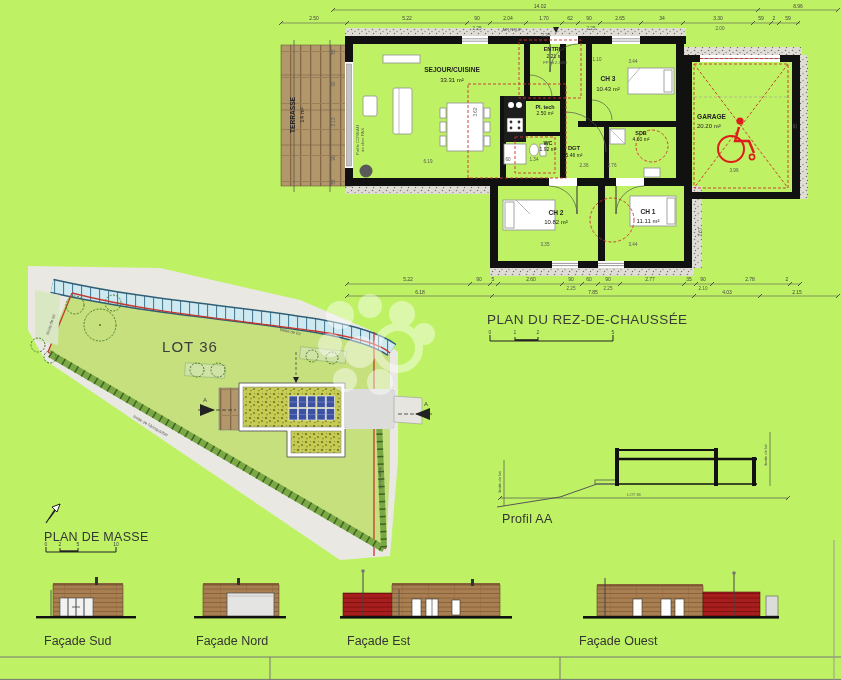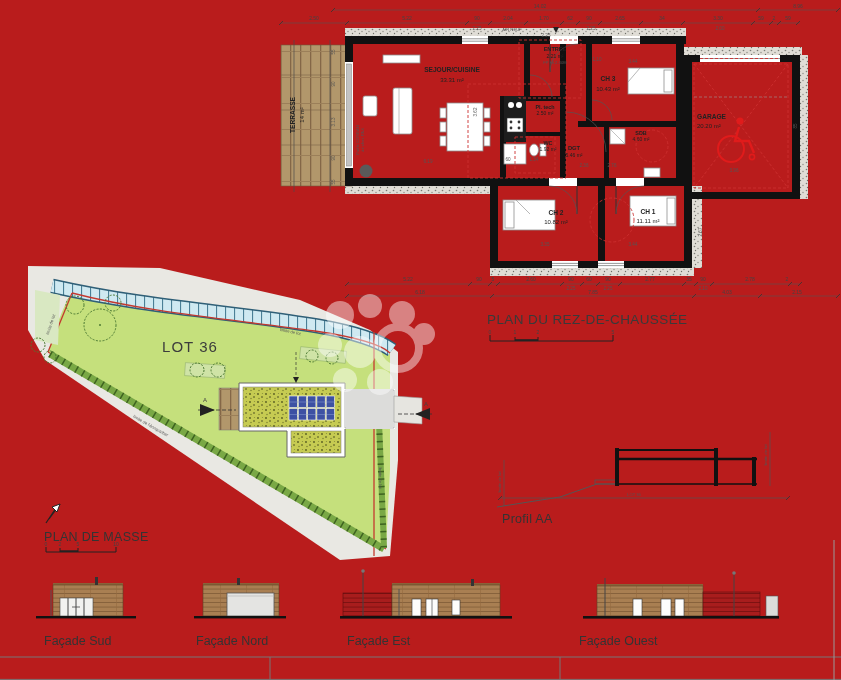--- a/index.html
+++ b/index.html
@@ -1,16 +1,16 @@
 <!DOCTYPE html>
 <html><head>
 <meta charset="utf-8">
 <style>
   html,body{margin:0;padding:0;background:#ffffff;}
-  .canvas{position:relative;width:841px;height:680px;background:#b91c1c;overflow:hidden;
+  .canvas{position:relative;width:841px;height:680px;background:#bef264;overflow:hidden;
           font-family:"Liberation Sans","DejaVu Sans",sans-serif;}
   svg{position:absolute;top:0;left:0;}
   text{fill:#3c3c3c;}
   .dim{font-size:5px;fill:#444;}
   .dimsub{font-size:4.6px;fill:#555;}
   .roomname{font-size:6.6px;fill:#222;font-weight:bold;}
   .roomarea{font-size:6px;fill:#222;}
   .tiny{font-size:4.2px;fill:#555;}
   .sectitle{font-size:13.5px;fill:#3a3a3a;letter-spacing:0.4px;}
   .subtitle{font-size:12.5px;fill:#343434;letter-spacing:0.3px;}

